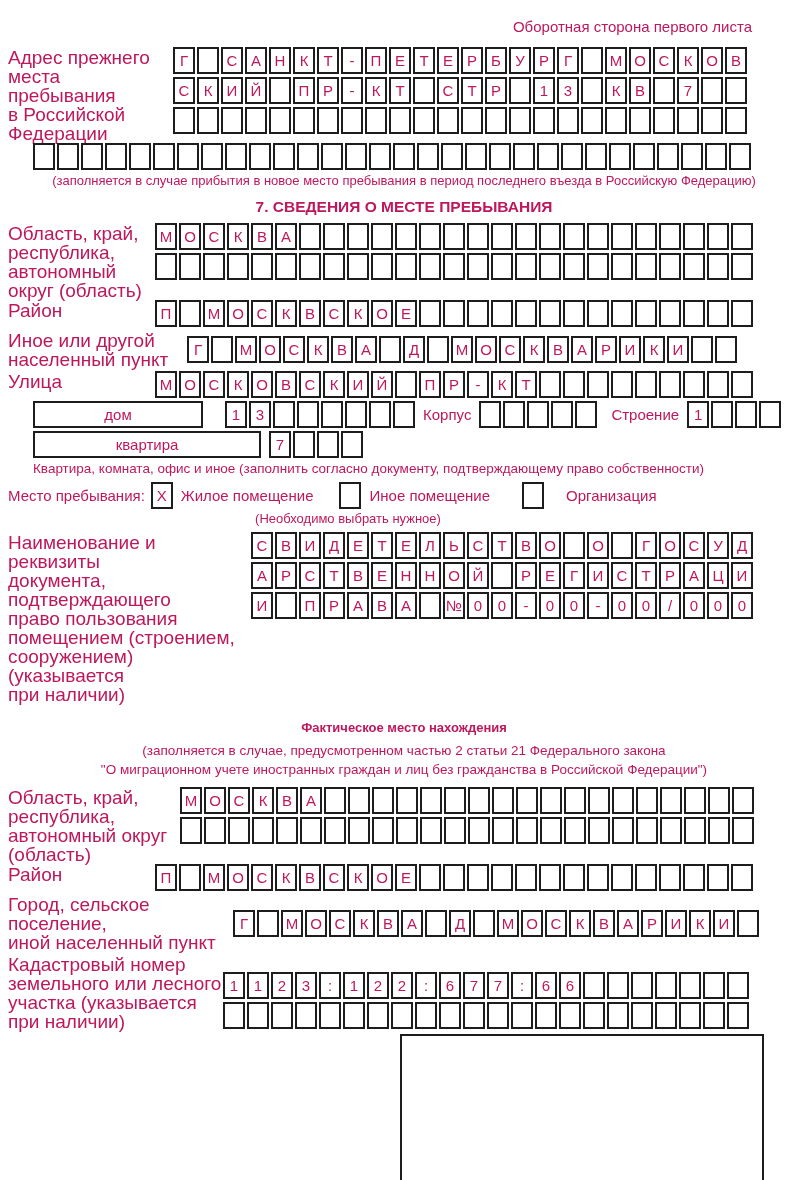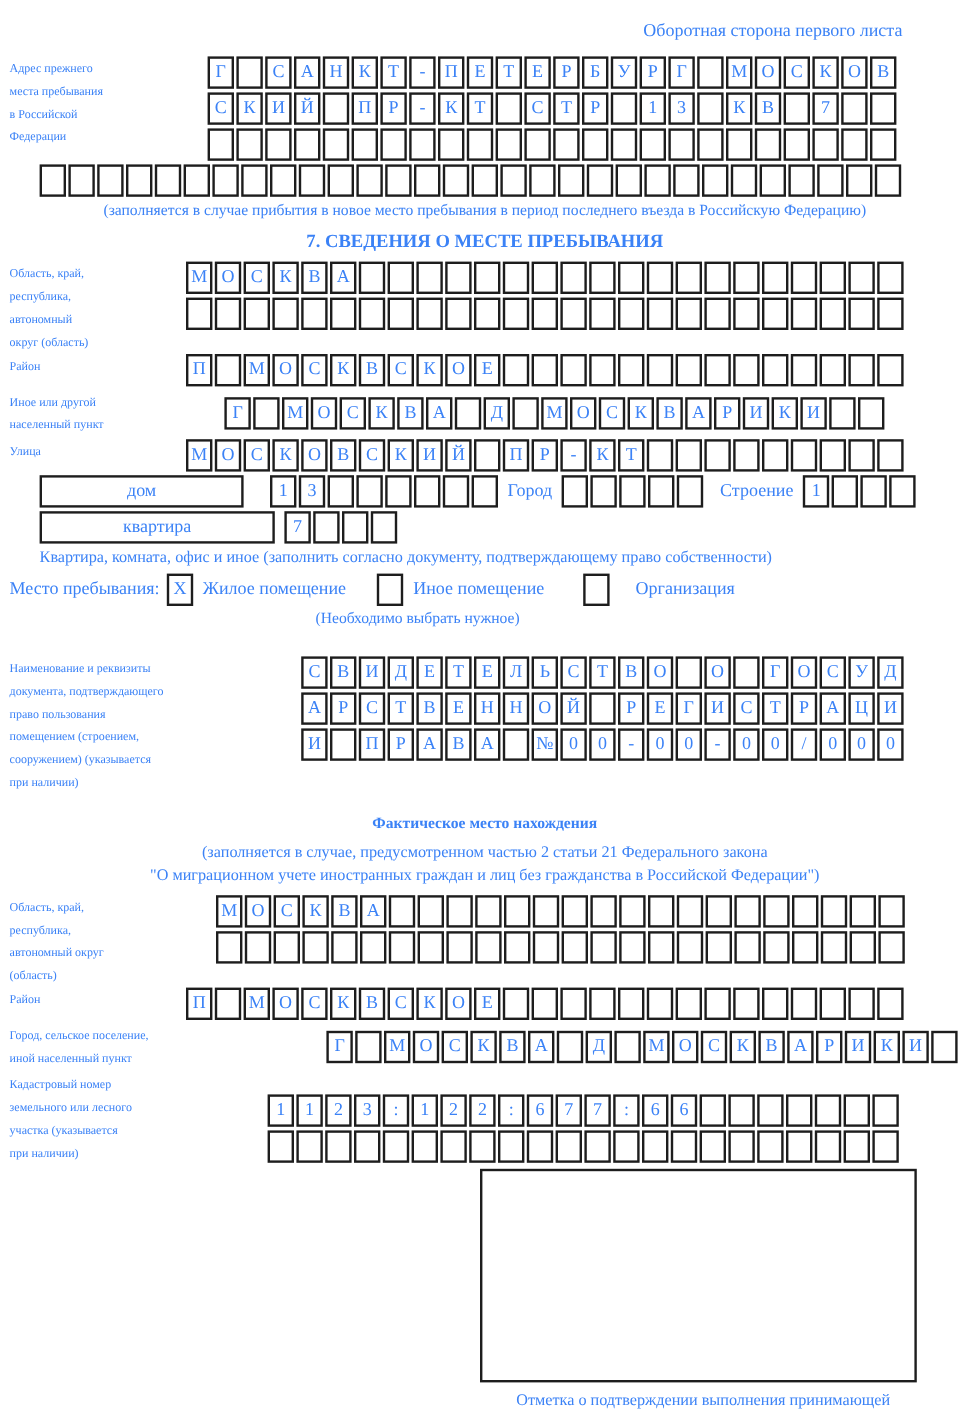--- a/index.html
+++ b/index.html
@@ -1,27 +1,27 @@
 <!DOCTYPE html>
 <html><head>
 <meta charset="utf-8">
 <style>
   html,body{margin:0;padding:0;background:#fff;}
   .page{
     position:relative;
     width:800px;height:1180px;
     box-sizing:border-box;
     padding:18px 0 0 8px;
-    font-family:Liberation Serif, serif;
-    color:#3b82f6;
+    font-family:Liberation Sans, sans-serif;
+    color:#be185d;
     overflow:hidden;
   }
   .side-note{text-align:right;padding-right:48px;font-size:15px;}
   .flexrow{display:flex;align-items:flex-start;}
-  .label{font-size:10px;line-height:19px;white-space:pre-line;flex:0 0 auto;box-sizing:border-box;padding-top:1px;}
+  .label{font-size:19px;line-height:19px;white-space:pre-line;flex:0 0 auto;box-sizing:border-box;padding-top:1px;}
   .cellrows{display:flex;flex-direction:column;}
   .cells{display:flex;margin-bottom:3px;}
   .cell{
     flex:0 0 auto;width:22px;height:27px;margin-right:2px;
     border:2px solid #1d1d1d;box-sizing:border-box;
     display:flex;align-items:center;justify-content:center;
     font-size:15px;background:#fff;
   }
   .block{margin-top:12px;}
   .note-small{font-size:13px;text-align:center;margin-top:2px;}
@@ -34,21 +34,21 @@
   }
   .inline-label{font-size:15px;line-height:27px;flex:0 0 auto;}
   .checkline{display:flex;align-items:center;margin-top:6px;font-size:15px;}
   .checkline .cell{margin:0 0 0 6px;}
   .opt-label{margin-left:8px;}
   .fact-title{font-size:13px;font-weight:bold;text-align:center;margin-top:16px;}
   .fact-note{font-size:13.5px;text-align:center;line-height:19px;margin-top:6px;white-space:pre-line;}
   .stamp-wrap{margin-left:392px;width:372px;margin-top:2px;}
   .stamp-box{width:364px;height:178px;border:2px solid #1d1d1d;box-sizing:border-box;background:#fff;}
   .stamp-caption{font-size:13.5px;line-height:19px;text-align:center;margin-top:5px;white-space:pre-line;}
-  .mt2{margin-top:2px;} .mt6{margin-top:24px;}
+  .mt2{margin-top:2px;} .mt6{margin-top:6px;}
 </style>
 </head>
 <body>
 
 <div class="page">
 
   <div class="side-note">Оборотная сторона первого листа</div>
 
   <div class="flexrow block">
     <div class="label" style="width:165px;">Адрес прежнего
@@ -334,39 +334,39 @@
     <div class="cells">
         <div class="cell">1</div>
         <div class="cell">3</div>
         <div class="cell"></div>
         <div class="cell"></div>
         <div class="cell"></div>
         <div class="cell"></div>
         <div class="cell"></div>
         <div class="cell"></div>
       </div>
-    <div class="inline-label" style="padding:0 8px 0 6px;">Город</div>
+    <div class="inline-label" style="padding:0 8px 0 6px;">Корпус</div>
     <div class="cells">
         <div class="cell"></div>
         <div class="cell"></div>
         <div class="cell"></div>
         <div class="cell"></div>
         <div class="cell"></div>
       </div>
     <div class="inline-label" style="padding:0 8px 0 12px;">Строение</div>
     <div class="cells">
         <div class="cell">1</div>
         <div class="cell"></div>
         <div class="cell"></div>
         <div class="cell"></div>
       </div>
   </div>
 
   <div class="flexrow" style="margin-left:25px;">
-    <div class="widebox" style="width:196px;margin-right:8px;">
+    <div class="widebox" style="width:228px;margin-right:8px;">
       <span>квартира</span>
     </div>
     <div class="cells">
         <div class="cell">7</div>
         <div class="cell"></div>
         <div class="cell"></div>
         <div class="cell"></div>
       </div>
   </div>
   <div class="caption">Квартира, комната, офис и иное (заполнить согласно документу, подтверждающему право собственности)</div>
@@ -551,21 +551,21 @@
         <div class="cell"></div>
         <div class="cell"></div>
         <div class="cell"></div>
         <div class="cell"></div>
         <div class="cell"></div>
         <div class="cell"></div>
         <div class="cell"></div>
       </div>
   </div>
 
-  <div class="flexrow" style="align-items:center;justify-content:space-between;">
+  <div class="flexrow" style="align-items:center;">
     <div class="label" style="width:225px;">Город, сельское поселение,
 иной населенный пункт</div>
     <div class="cells" style="margin-bottom:0;">
         <div class="cell">Г</div>
         <div class="cell"></div>
         <div class="cell">М</div>
         <div class="cell">О</div>
         <div class="cell">С</div>
         <div class="cell">К</div>
         <div class="cell">В</div>

